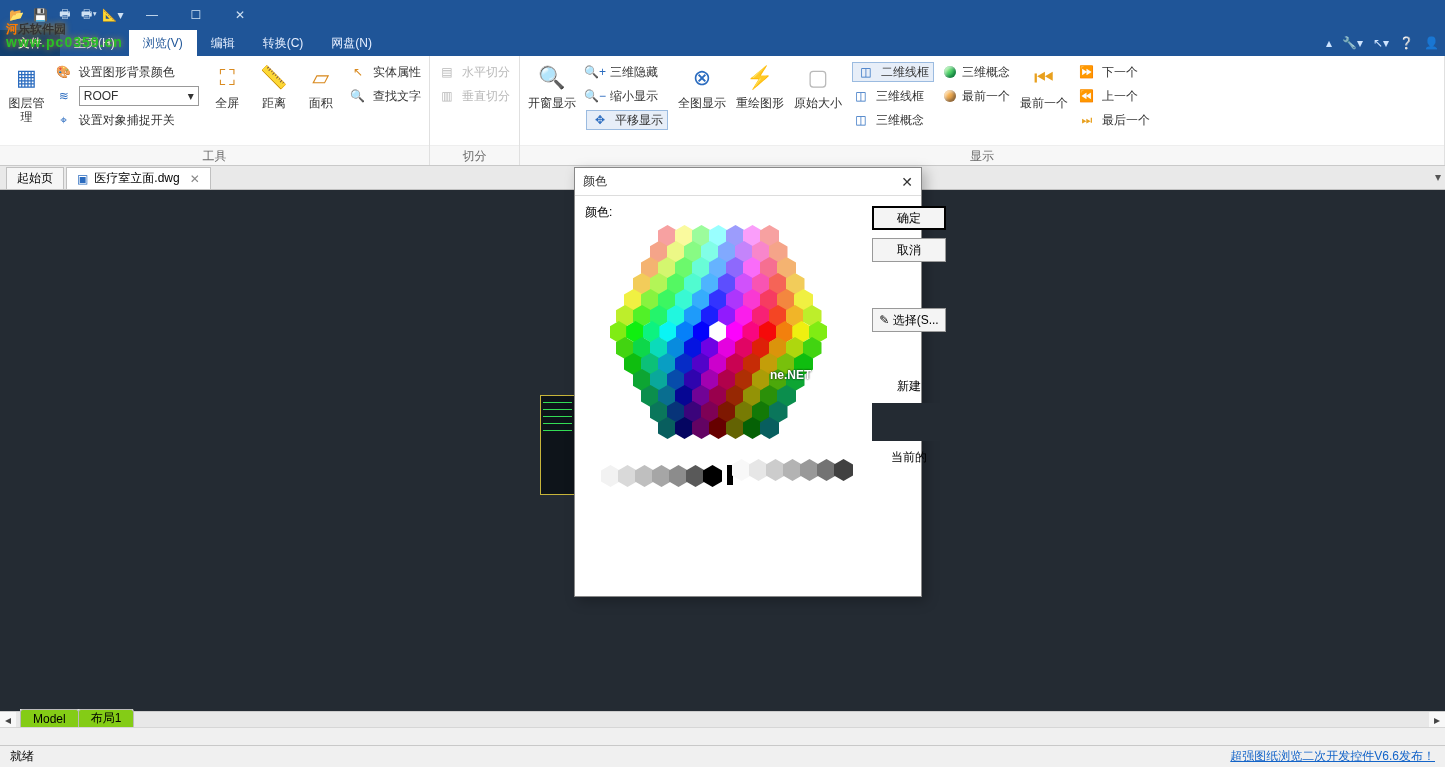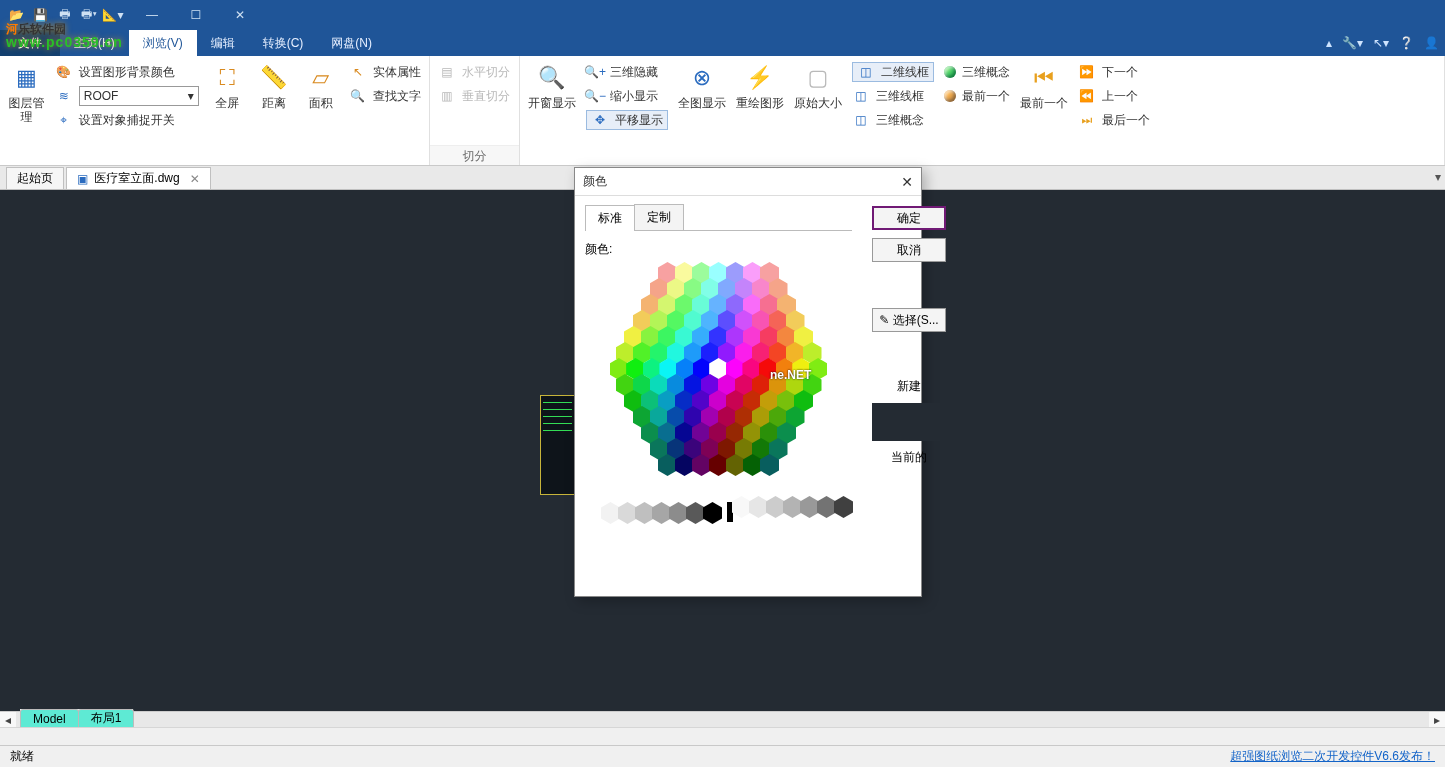--- a/index.html
+++ b/index.html
@@ -44,21 +44,21 @@
 .doctab.active { background:#fff; }
 .doctab .close { color:#888; margin-left:4px; }
 .doctabs .drop { position:absolute; right:4px; top:4px; color:#555;}
 
 
 .canvas { position:absolute; left:0; right:0; top:190px; bottom:56px; background:#242b33; }
 .scrollbarH { position:absolute; left:0; right:0; bottom:40px; height:16px; background:#f0f0f0; border-top:1px solid #ccc; display:flex; align-items:center;}
 .scrollbarH .arrow { width:16px; height:16px; display:flex;align-items:center;justify-content:center; color:#444; background:#f8f8f8;}
 .scrollbarH .track { flex:1; background:#e8e8e8; height:16px;}
 .modeltabs { position:absolute; left:20px; bottom:40px; height:18px; display:flex; background:#f0f0f0;  }
-.modeltab { padding: 0 12px; border:1px solid #bbb; background:#5eead4; border-bottom:none; display:flex; align-items:center; border-radius: 3px 3px 0 0; margin-right:-1px;}
+.modeltab { padding: 0 12px; border:1px solid #bbb; background:#84cc16; border-bottom:none; display:flex; align-items:center; border-radius: 3px 3px 0 0; margin-right:-1px;}
 
 
 .statusbar { position:absolute; left:0; right:0; bottom:0; height:22px; background:#f0f0f0; border-top:1px solid #c9c9c9; display:flex; align-items:center; padding:0 10px; justify-content:space-between;}
 .statusbar .link { color:#1464c8; text-decoration: underline; }
 .bottomstrip { position:absolute; left:0; right:0; bottom:22px; height:18px; background:#f0f0f0; border-top:1px solid #d6d6d6;}
 
 
 .thumb { position:absolute; border:1px solid #c7b43a; background:#0e141a; }
 .thumb.left { left:540px; top:395px; width:35px; height:100px; }
 .thumb.right { left:895px; top:395px; width:22px; height:100px; }
@@ -68,21 +68,21 @@
 .dialog { position:absolute; left:574px; top:167px; width:348px; height:430px; background:#fff; border:1px solid #888; box-shadow: 4px 4px 12px rgba(0,0,0,0.25);}
 .dialog .dtitle { height:28px; border-bottom:1px solid #ddd; display:flex; align-items:center; justify-content:space-between; padding:0 8px; color:#333;}
 .dialog .dtitle .x { font-size:14px; color:#333; }
 .dialog .dbody { display:flex; height:calc(100% - 28px);}
 .dialog .left { flex:1; padding: 8px 10px;}
 .dialog .right { width:96px; padding:10px 10px; display:flex; flex-direction:column; gap:8px; align-items:center;}
 .tabset { display:flex; border-bottom:1px solid #bbb; margin-bottom:10px;}
 .tab { padding:4px 12px; border:1px solid #bbb; border-bottom:none; background:#f4f4f4; margin-right:-1px;}
 .tab.active { background:#fff; position:relative; top:1px;}
 .dlgbtn { width:74px; height:24px; border:1px solid #999; background:#f4f4f4; display:flex; align-items:center; justify-content:center;}
-.dlgbtn.primary { border:2px solid #701a75; }
+.dlgbtn.primary { border:2px solid #000000; }
 .swatch { width:74px; height:38px; background:#242b33; }
 .hexwrap { position:relative; width:216px; height:210px; margin: 10px auto 0 auto;}
 .grayrow { display:flex; justify-content:center; margin-top:30px; gap:0;}
 
 
 .hx { width:19px; height:22px; clip-path: polygon(50% 0, 100% 25%, 100% 75%, 50% 100%, 0 75%, 0 25%); margin: 0 -1px;}
 .hexrow { display:flex; justify-content:center; margin-top:-6px;}
 </style>
 </head>
 <body>
@@ -159,20 +159,21 @@
         <div class="smallbtn">
             <span class="ic" style="color:#d98a1f;">↖</span>
             <span>实体属性</span>
           </div>
         <div class="smallbtn">
             <span class="ic">🔍</span>
             <span>查找文字</span>
           </div>
       </div>
     </div>
+    <div class="label">工具</div>
   </div>
 
   <div class="rgroup" style="width:90px;">
     <div class="body">
       <div class="smallcol">
         <div class="smallbtn gray">
             <span class="ic">▤</span>
             <span>水平切分</span>
           </div>
         <div class="smallbtn gray">
@@ -252,20 +253,21 @@
         <div class="smallbtn">
             <span class="ic">⏪</span>
             <span>上一个</span>
           </div>
         <div class="smallbtn">
             <span class="ic" style="color:#e8a01e;">⏭</span>
             <span>最后一个</span>
           </div>
       </div>
     </div>
+    <div class="label">显示</div>
   </div>
 </div>
 
 <div class="doctabs">
   <div class="doctab">
       <span>起始页</span>
     </div>
   <div class="doctab active">
     <span style="color:#2a6bbf;">▣</span>
     <span>医疗室立面.dwg</span>
@@ -289,24 +291,20 @@
     <div class="line" style="background:#cc3;"></div>
 </div>
 
 <div class="dialog">
   <div class="dtitle">
     <span>颜色</span>
     <span class="x">✕</span>
   </div>
   <div class="dbody">
     <div class="left">
-      <div class="tabset">
-        <div class="tab active">标准</div>
-        <div class="tab">定制</div>
-      </div>
       <div>颜色:</div>
       <div class="hexwrap" id="hexwrap">
           <div class="hexrow">
             <div class="hx" style="background: rgb(247, 161, 161);"></div>
             <div class="hx" style="background: rgb(250, 250, 158);"></div>
             <div class="hx" style="background: rgb(156, 252, 156);"></div>
             <div class="hx" style="background: rgb(153, 255, 255);"></div>
             <div class="hx" style="background: rgb(156, 156, 252);"></div>
             <div class="hx" style="background: rgb(250, 158, 250);"></div>
             <div class="hx" style="background: rgb(247, 161, 161);"></div>

